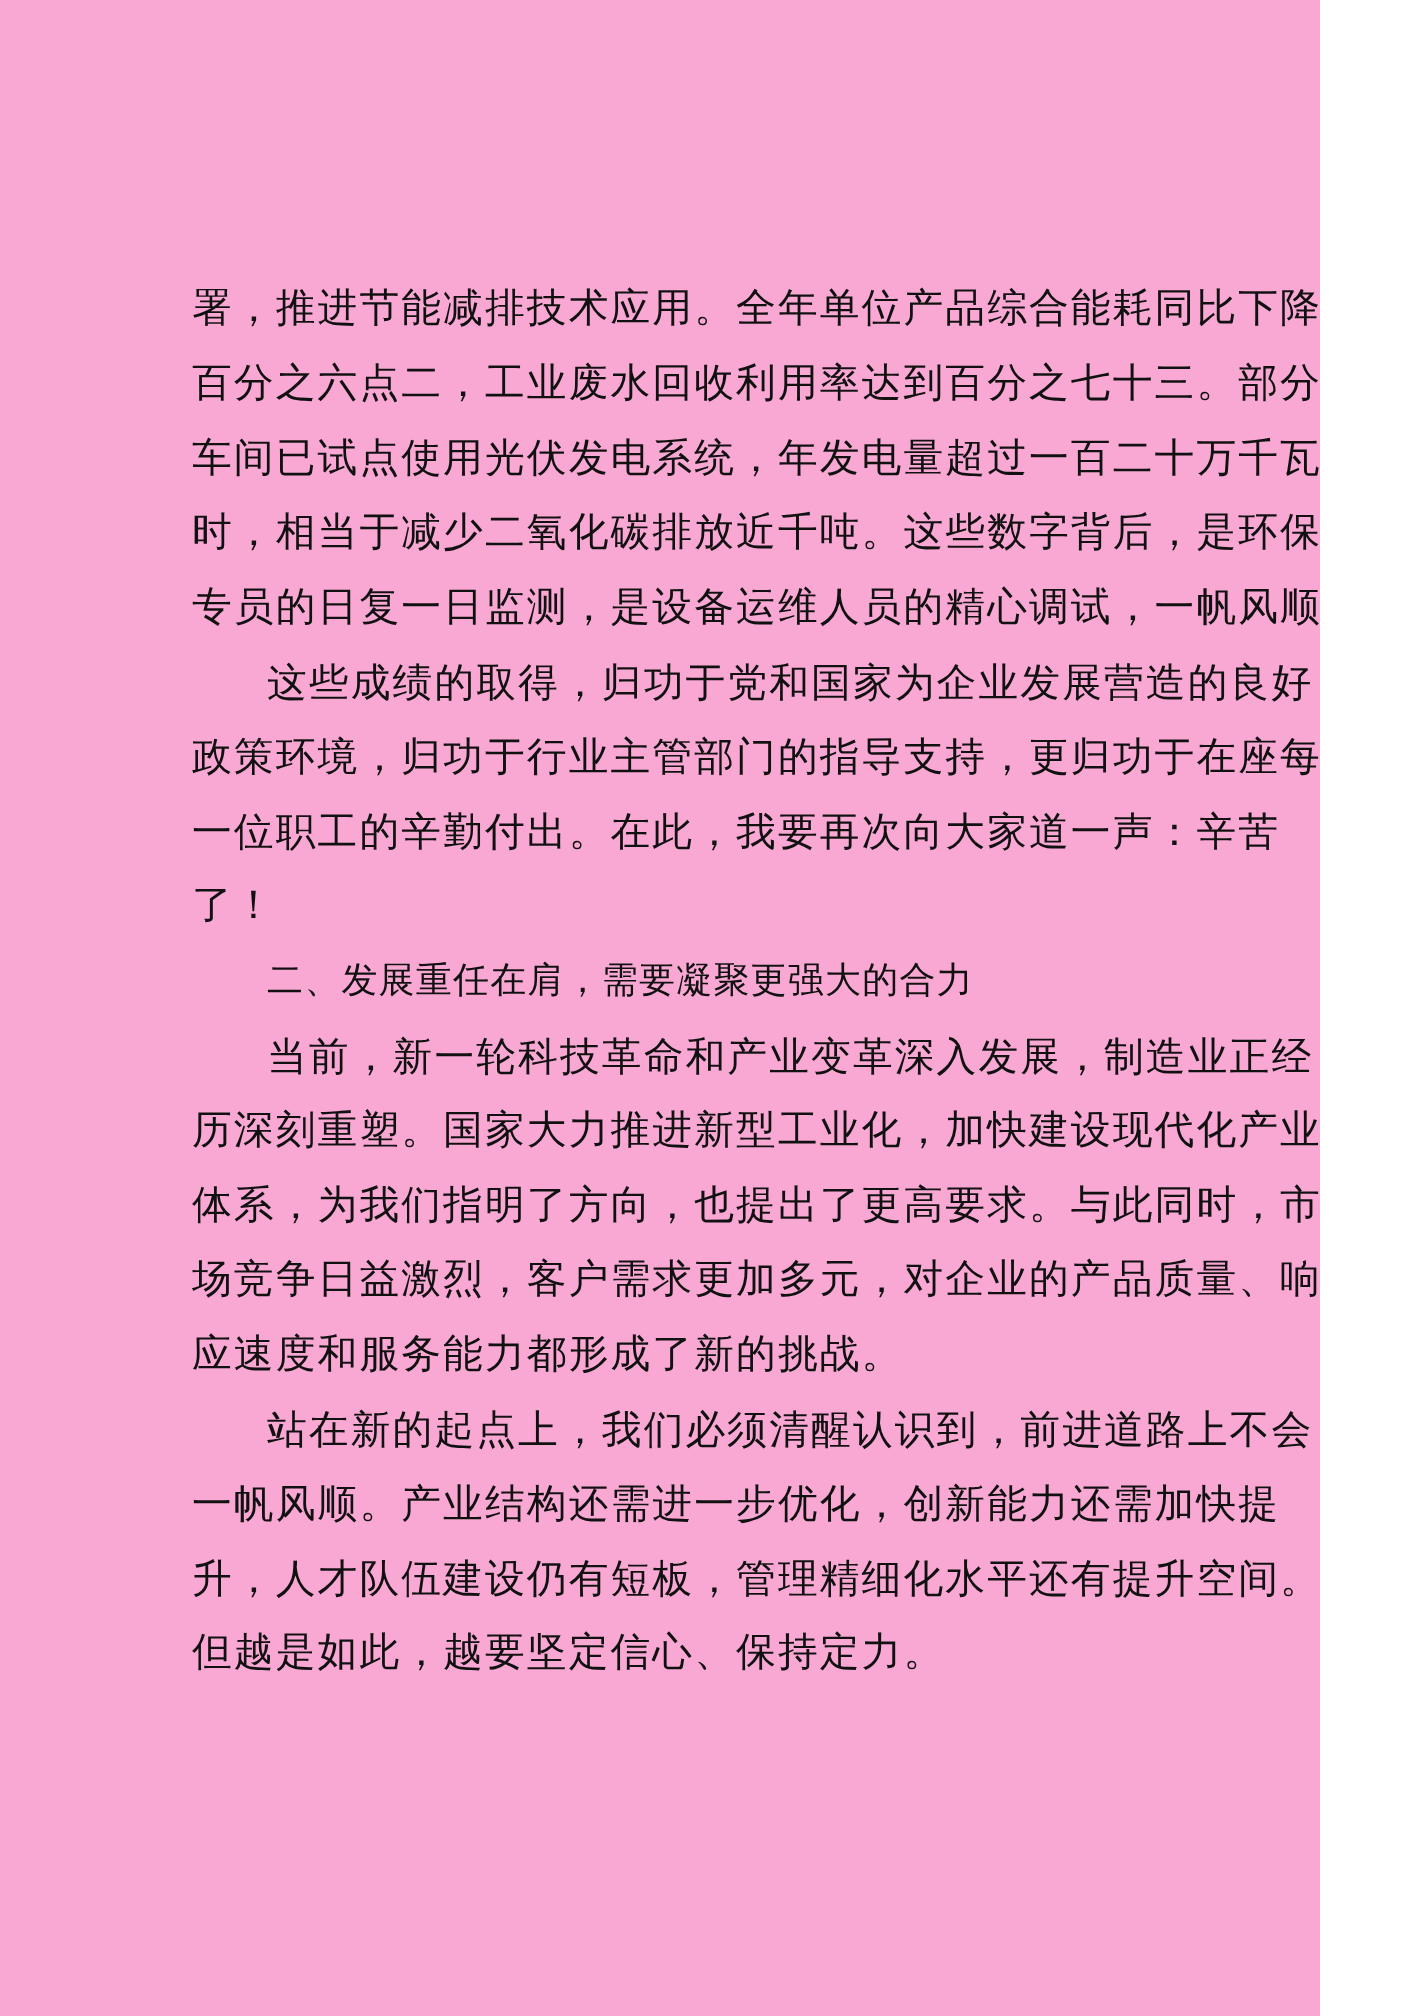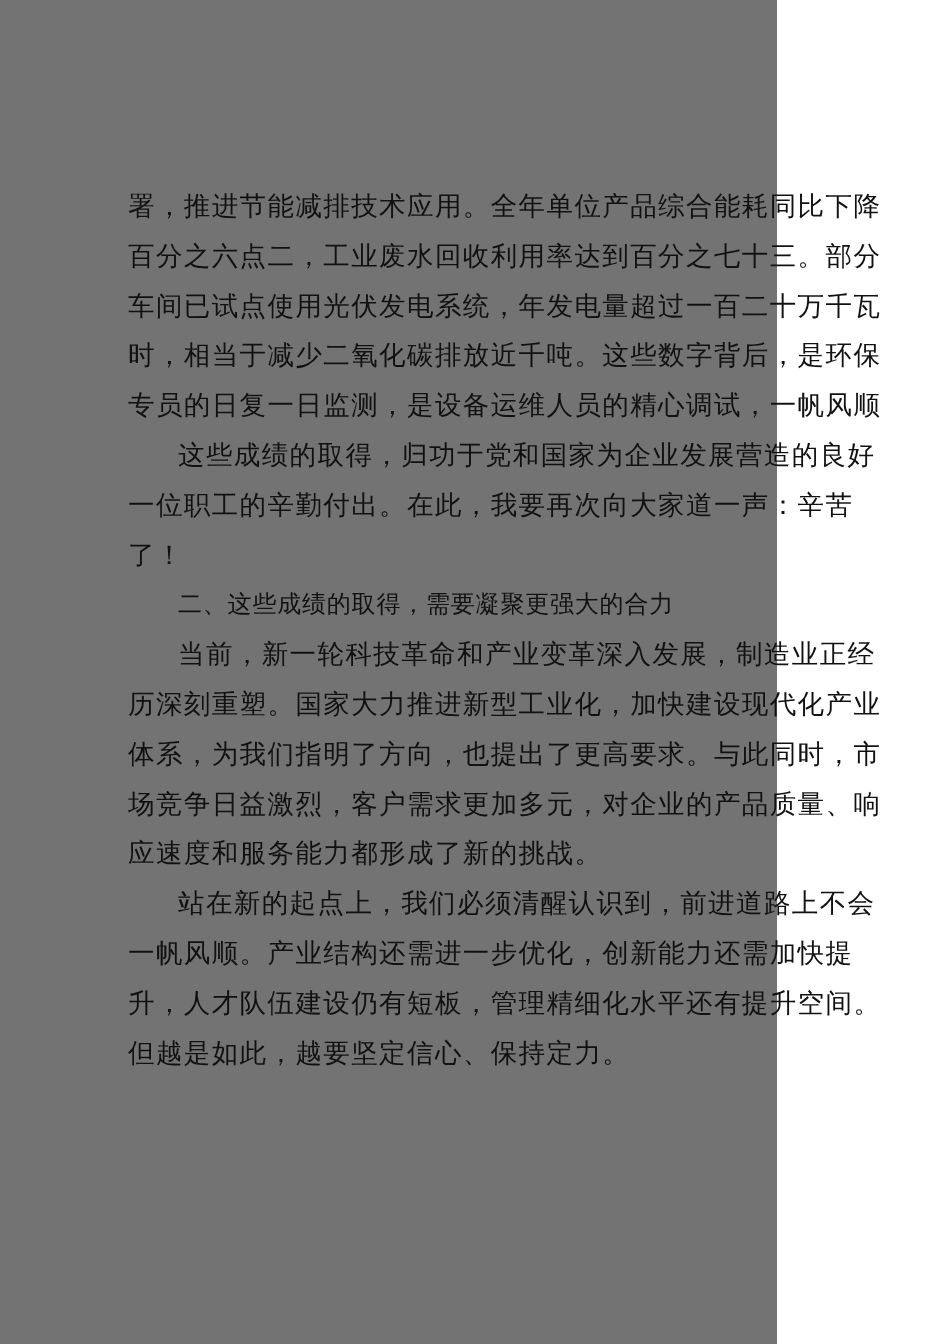--- a/index.html
+++ b/index.html
@@ -12,23 +12,23 @@
       height: 1344px;
       position: relative;
       overflow: hidden;
       font-family: "DejaVu Sans", "Liberation Sans", sans-serif;
       color: #111111;
     }
     .page {
       position: absolute;
       left: 0;
       top: 0;
-      width: 777px;
+      width: 880px;
       height: 1344px;
-      background: #737373;
+      background: #f9a8d4;
     }
     .content {
       position: absolute;
       left: 128px;
       top: 183px;
       width: 710px;
     }
     .line {
       height: 49.8px;
       line-height: 46px;
@@ -60,26 +60,27 @@
     <div>
       <div class="line">署，推进节能减排技术应用。全年单位产品综合能耗同比下降</div>
       <div class="line">百分之六点二，工业废水回收利用率达到百分之七十三。部分</div>
       <div class="line">车间已试点使用光伏发电系统，年发电量超过一百二十万千瓦</div>
       <div class="line">时，相当于减少二氧化碳排放近千吨。这些数字背后，是环保</div>
       <div class="line">专员的日复一日监测，是设备运维人员的精心调试，一帆风顺</div>
     </div>
 
     <div>
       <div class="line indent">这些成绩的取得，归功于党和国家为企业发展营造的良好</div>
+      <div class="line">政策环境，归功于行业主管部门的指导支持，更归功于在座每</div>
       <div class="line">一位职工的辛勤付出。在此，我要再次向大家道一声：辛苦</div>
       <div class="line last">了！</div>
     </div>
 
     <div>
-      <div class="line indent heading last">二、这些成绩的取得，需要凝聚更强大的合力</div>
+      <div class="line indent heading last">二、发展重任在肩，需要凝聚更强大的合力</div>
     </div>
 
     <div>
       <div class="line indent">当前，新一轮科技革命和产业变革深入发展，制造业正经</div>
       <div class="line">历深刻重塑。国家大力推进新型工业化，加快建设现代化产业</div>
       <div class="line">体系，为我们指明了方向，也提出了更高要求。与此同时，市</div>
       <div class="line">场竞争日益激烈，客户需求更加多元，对企业的产品质量、响</div>
       <div class="line last">应速度和服务能力都形成了新的挑战。</div>
     </div>
 

